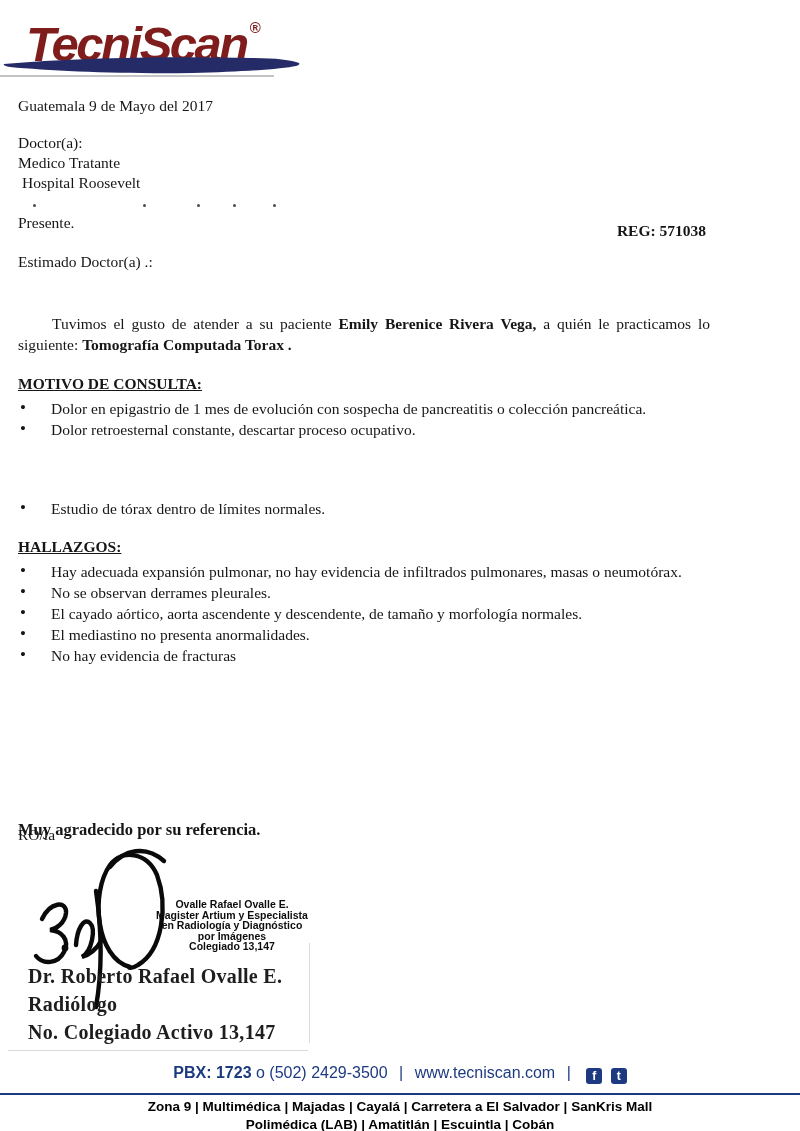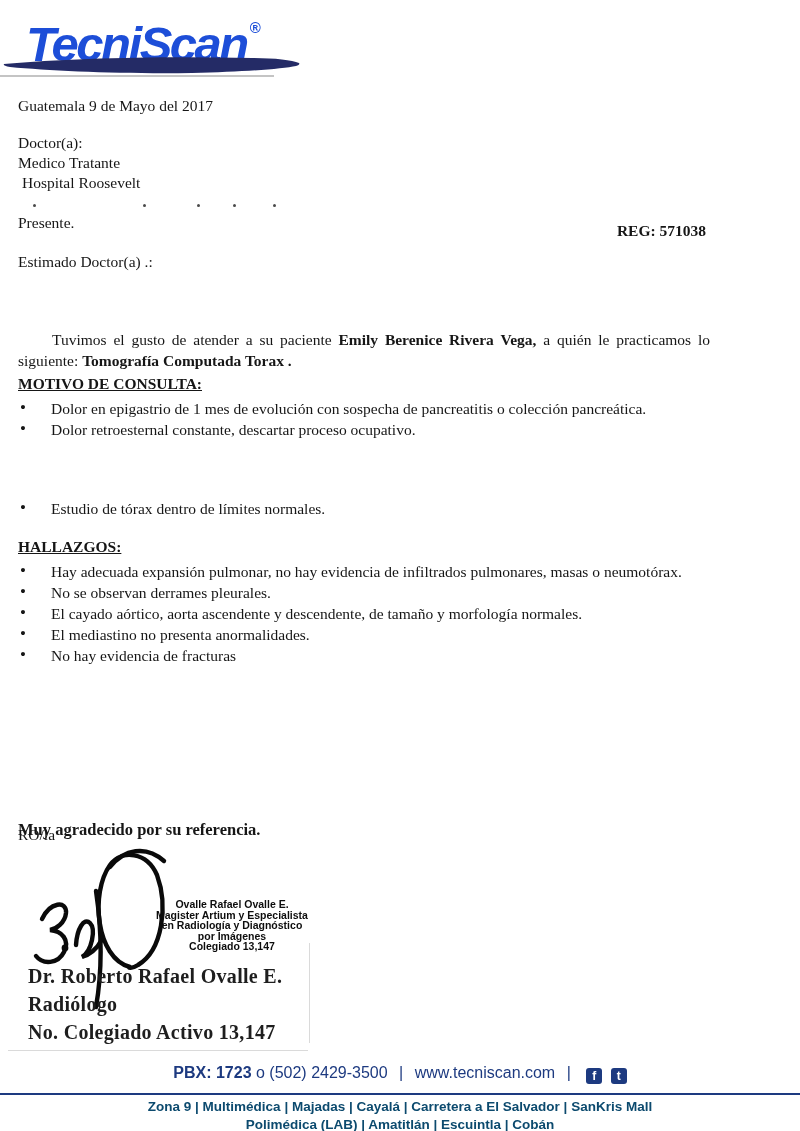--- a/index.html
+++ b/index.html
@@ -12,40 +12,40 @@
     font-family: "Liberation Serif", serif;
     color: #161616;
     overflow: hidden;
   }
   
   .logo-wrap { position: absolute; left: 26px; top: 0px; }
   .logo-text {
     font-family: "Liberation Sans", sans-serif;
     font-weight: bold; font-style: italic;
     font-size: 49px; letter-spacing: -2.5px;
-    color: #1d4ed8; line-height: 56px;
+    color: #7f1d1d; line-height: 56px;
   }
   .logo-reg { font-size: 15px; font-style: normal; vertical-align: 28px; letter-spacing: 0; margin-left: 3px; }
   .swoosh { position: absolute; left: 2px; top: 56px; }
   .letterhead-line { position: absolute; left: 0; top: 75px; width: 274px; height: 2px; background: #c4c4c4; }
 
   
   .tx { position: absolute; left: 18px; width: 692px; font-size: 15.5px; line-height: 20px; }
   .date-line      { top: 96px; }
   .addressee      { top: 133px; line-height: 20px; }
   .addressee div:nth-child(3) { padding-left: 4px; }
   .redaction-dots { top: 204px; left: 33px; width: 300px; height: 4px; }
   .redaction-dots i { position: absolute; top: 0; width: 3px; height: 3px; background: #4a4a4a; border-radius: 50%; }
   .redaction-dots i:nth-child(1){left:0;} .redaction-dots i:nth-child(2){left:110px;}
   .redaction-dots i:nth-child(3){left:164px;} .redaction-dots i:nth-child(4){left:200px;}
   .redaction-dots i:nth-child(5){left:240px;}
   .presente-row { top: 213px; display: flex; justify-content: space-between; padding-right: 4px; }
   .reg-number { font-weight: bold; margin-top: 8px; }
   .greeting { top: 252px; }
-  .intro { top: 313px; text-align: justify; text-indent: 34px; line-height: 21px; margin-top: 16px; }
+  .intro { top: 313px; text-align: justify; text-indent: 34px; line-height: 21px; }
   .b { font-weight: bold; }
 
   .section-title { font-weight: bold; text-decoration: underline; font-size: 15.5px; line-height: 20px; }
   ul.bullets { list-style: none; margin-top: 4px; line-height: 21px; }
   ul.bullets li { position: relative; padding-left: 33px; }
   ul.bullets li::before { content: "\2022"; position: absolute; left: 2px; top: -1px; font-size: 17px; }
   .sec-motivo    { top: 374px; }
   .sec-impresion { top: 494px; }
   .sec-hallazgos { top: 537px; }
 
@@ -73,21 +73,21 @@
   .social-icon {
     display: inline-block; width: 16px; height: 16px; border-radius: 3px;
     background: #1d3a80; color: #ffffff; font-family: "Liberation Sans", sans-serif;
     font-weight: bold; font-size: 12px; line-height: 16px; text-align: center;
     vertical-align: -2px; margin-left: 4px;
   }
   .footer-rule { position: absolute; top: 1093px; left: 0; width: 800px; height: 2px; background: #1d3a80; }
   .footer-locs {
     position: absolute; left: 0; width: 800px; text-align: center;
     font-family: "Liberation Sans", sans-serif; font-weight: bold;
-    font-size: 13.5px; color: #0c4a6e;
+    font-size: 13.5px; color: #000000;
   }
   .footer-locs.l2 { top: 1099px; }
   .footer-locs.l3 { top: 1117px; }
 </style>
 </head>
 <body>
 
 <div class="page">
 
   <div class="logo-wrap">

